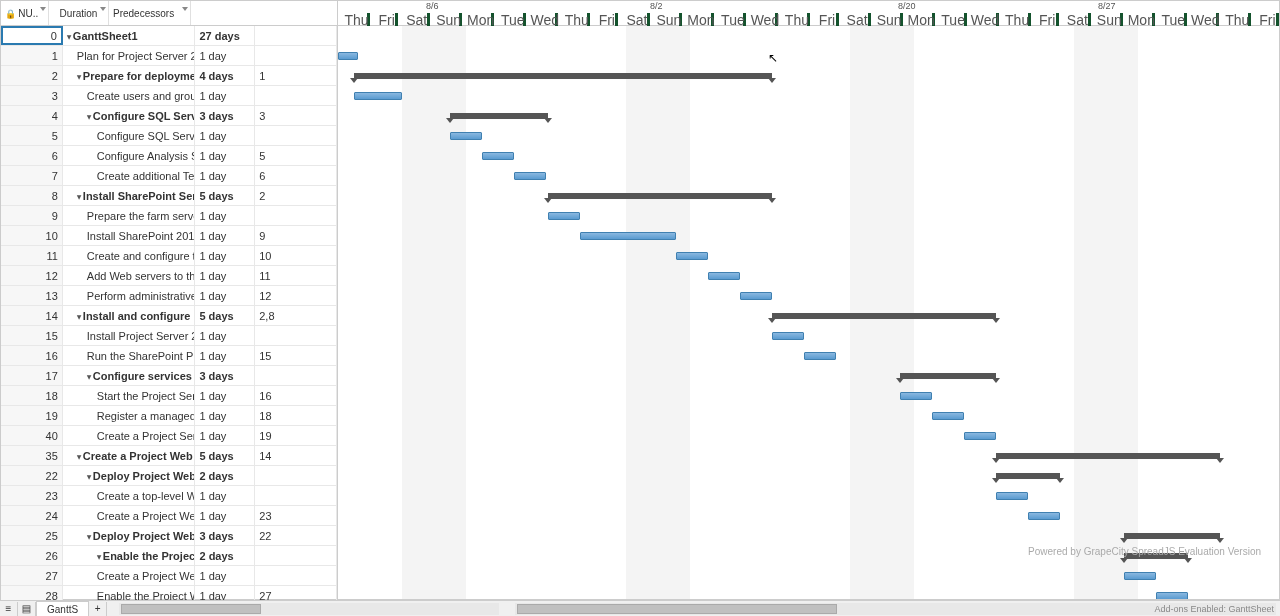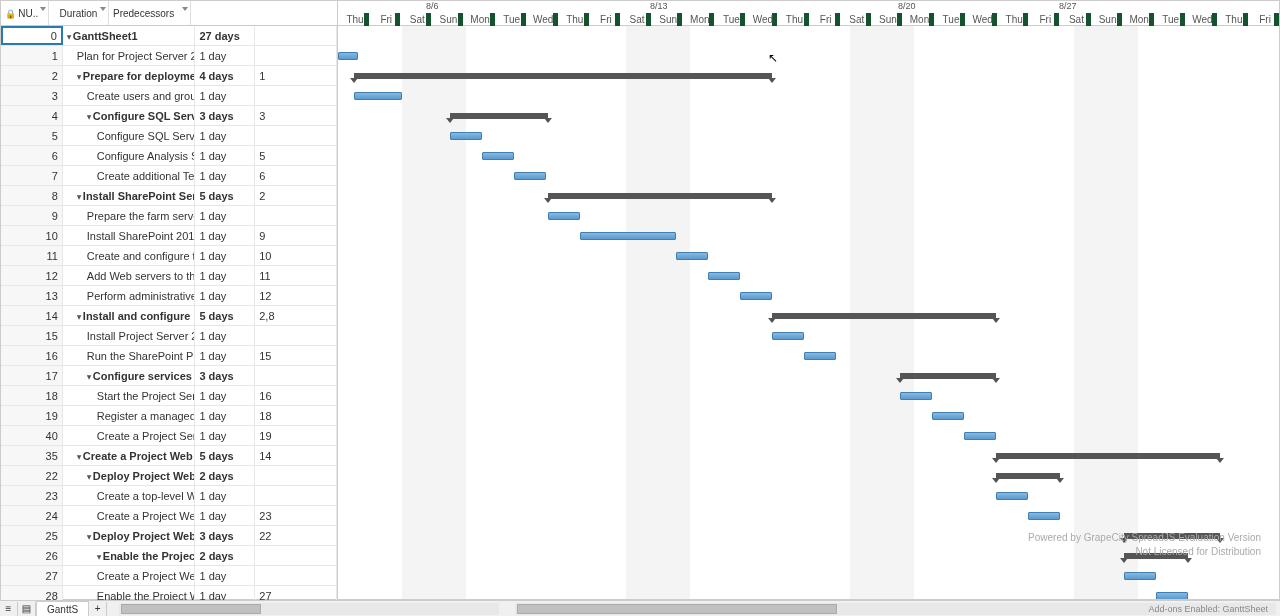--- a/index.html
+++ b/index.html
@@ -33,41 +33,41 @@
 .exp::before { content: "▸"; font-size: 8px; margin-right: 2px; color: #555; transform: rotate(90deg); display: inline-block; }
 
 .selected-cell { border: 2px solid #2a7ab0 !important; background: #fff; }
 
 
 .gantt-panel { flex: 1; overflow: hidden; position: relative; }
 .gantt-header { height: 25px; border-bottom: 1px solid #ccc; position: relative; background: #fff; }
 .week-row { height: 12px; display: flex; position: relative; text-align: center; }
 .week-cell { position: absolute; font-size: 9px; color: #555; }
 .day-row { height: 13px; display: flex; }
-.day-cell { width: 32px; border-right: 5px solid #14532d; font-size: 10px; display: flex; align-items: center; justify-content: center; color: #555; padding-left: 8px; }
+.day-cell { width: 32px; border-right: 3px solid #14532d; font-size: 14px; display: flex; align-items: center; justify-content: center; color: #555; padding-left: 8px; }
 
 .gantt-body { position: relative; height: 575px; }
 .weekend-col { position: absolute; top: 0; bottom: 0; width: 32px; background: #f4f4f4; }
 .bar { position: absolute; height: 8px; top: 6px; background: linear-gradient(#8ab8e0, #5a9bd0); border: 1px solid #4080b0; border-radius: 1px; }
 .summary-bar { position: absolute; height: 6px; top: 7px; background: #555; }
 .summary-bar::before, .summary-bar::after { content: ""; position: absolute; top: 5px; width: 0; height: 0; border-left: 4px solid transparent; border-right: 4px solid transparent; border-top: 5px solid #555; }
 .summary-bar::before { left: -4px; }
 .summary-bar::after { right: -4px; }
 
 .cursor { position: absolute; left: 430px; top: 50px; font-size: 12px; color: #000; pointer-events: none; }
 
 .watermark { position: absolute; right: 18px; bottom: 40px; font-size: 10px; color: #aaa; text-align: right; line-height: 14px; }
 
 
 .tabbar { position: absolute; left: 0; bottom: 0; width: 1280px; height: 16px; background: #f0f0f0; border-top: 1px solid #ccc; display: flex; align-items: center; font-size: 10px; }
 .tab-btn { width: 18px; height: 14px; border-right: 1px solid #ccc; display: flex; align-items: center; justify-content: center; cursor: pointer; }
 .tab-active { padding: 0 10px; background: #fff; border: 1px solid #ccc; border-bottom: none; height: 15px; display: flex; align-items: center; }
 .hscroll { flex: 1; margin: 0 4px; height: 12px; background: #e8e8e8; position: relative; }
 .hscroll-thumb { position: absolute; height: 10px; top: 1px; background: #c0c0c0; border: 1px solid #aaa; }
-.addons { position: absolute; right: 12px; font-size: 9px; color: #888; }
+.addons { position: absolute; right: 6px; font-size: 9px; color: #888; }
 </style>
 </head>
 <body>
 
 <div class="container">
 
   <div class="grid-panel">
     <div class="grid-header">
       <div class="col col-nu">
           <span class="lock-icon"></span>
@@ -326,23 +326,23 @@
           <div class="cell cell-dur">1 day</div>
           <div class="cell cell-pred">27</div>
         </div>
       </div>
   </div>
 
   <div class="gantt-panel">
     <div class="gantt-header">
       <div class="week-row" id="week-row">
           <div class="week-cell" style="left: 88px;">8/6</div>
-          <div class="week-cell" style="left: 312px;">8/13</div>
+          <div class="week-cell" style="left: 312px;">8/2</div>
           <div class="week-cell" style="left: 536px; margin-left: 24px;">8/20</div>
-          <div class="week-cell" style="left: 721px;">8/27</div>
+          <div class="week-cell" style="left: 760px;">8/27</div>
         </div>
       <div class="day-row" id="day-row">
           <div class="day-cell">Thu</div>
           <div class="day-cell">Fri</div>
           <div class="day-cell">Sat</div>
           <div class="day-cell">Sun</div>
           <div class="day-cell">Mon</div>
           <div class="day-cell">Tue</div>
           <div class="day-cell">Wed</div>
           <div class="day-cell">Thu</div>
@@ -404,21 +404,20 @@
         <div class="bar" style="top: 466px; left: 658px; width: 32px;"></div>
         <div class="bar" style="top: 486px; left: 690px; width: 32px;"></div>
         <div class="summary-bar" style="top: 507px; left: 786px; width: 96px;"></div>
         <div class="summary-bar" style="top: 527px; left: 786px; width: 64px;"></div>
         <div class="bar" style="top: 546px; left: 786px; width: 32px;"></div>
         <div class="bar" style="top: 566px; left: 818px; width: 32px;"></div>
       </div>
     <div class="cursor">↖</div>
     <div class="watermark">
       <div>Powered by GrapeCity SpreadJS Evaluation Version</div>
-      <div>Not Licensed for Distribution</div>
     </div>
   </div>
 </div>
 
 <div class="tabbar">
   <div class="tab-btn">≡</div>
   <div class="tab-btn">▤</div>
   <div class="tab-active">
       <span>GanttS</span>
     </div>

